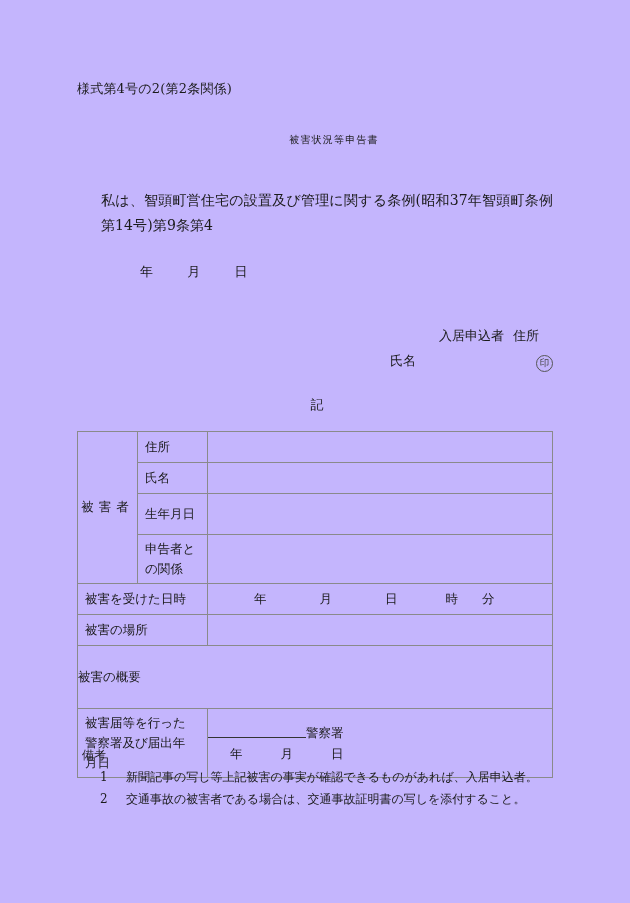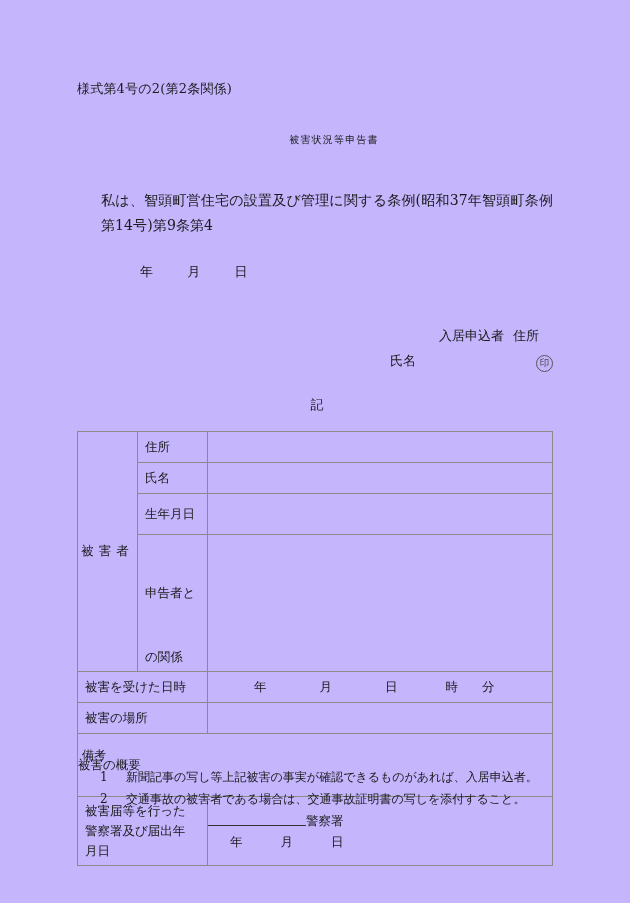--- a/index.html
+++ b/index.html
@@ -126,21 +126,21 @@
   .lbl-spread {
     display: flex;
     justify-content: space-between;
     padding: 0 7px;
     letter-spacing: 0;
   }
   .lbl-two-line {
     padding: 4px 7px;
     line-height: 20px;
   }
-  .lbl-two-line > div { display: flex; justify-content: space-between; margin-top: 44px; }
+  .lbl-two-line > div { display: flex; justify-content: space-between; }
   .lbl-three-line {
     padding: 4px 7px;
     line-height: 20px;
   }
   .lbl-three-line > div.sp { display: flex; justify-content: space-between; }
 
   .h-30 { height: 30px; }
   .h-40 { height: 40px; }
   .h-44 { height: 44px; }
 

